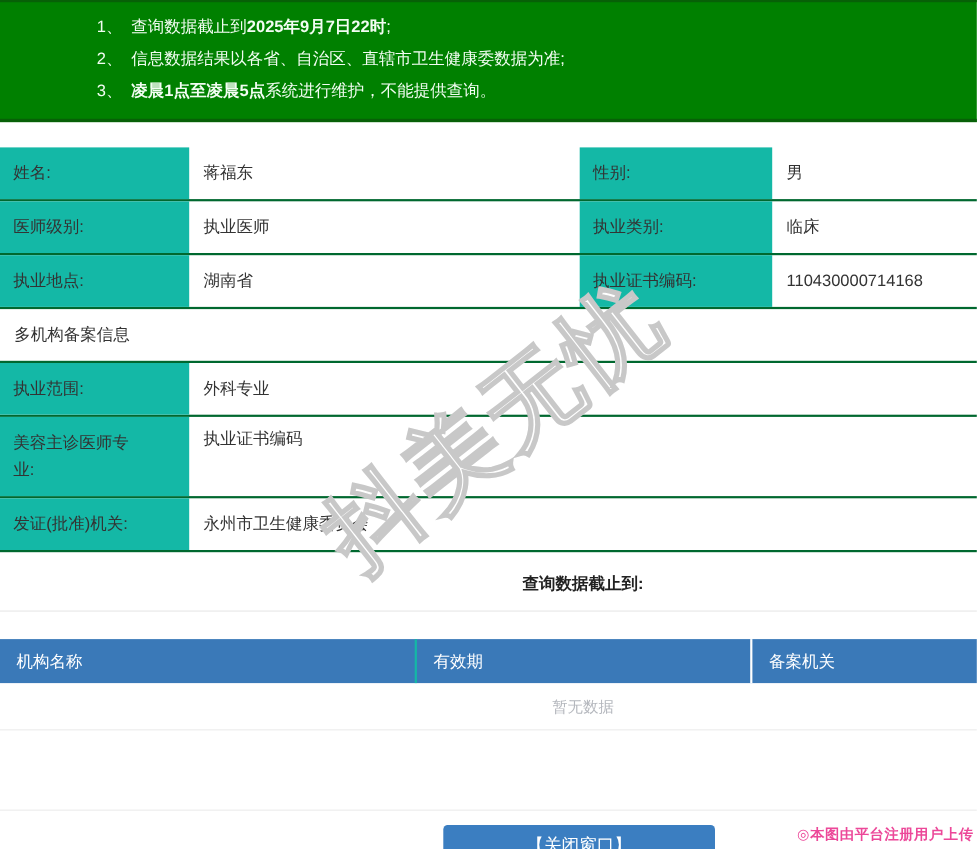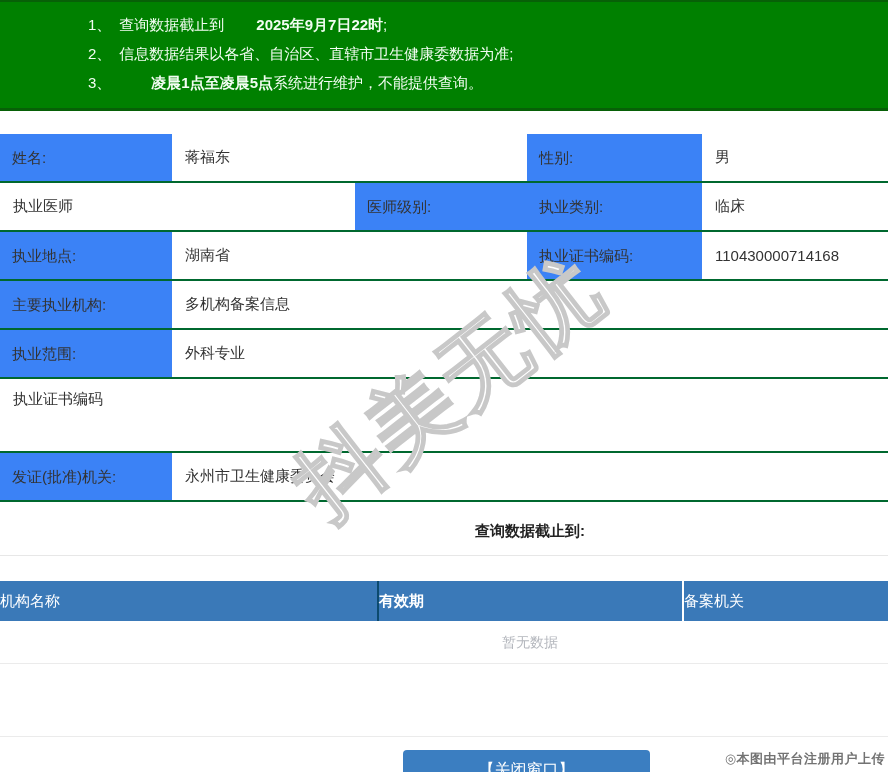--- a/index.html
+++ b/index.html
@@ -16,37 +16,37 @@
     background:#008000;
     border-top:2px solid #076007;
     border-bottom:3px solid #076007;
     height:98px;
     padding:8px 0 0 88px;
     box-sizing:content-box;
     color:#f2fdf2;
     font-size:15px;
     line-height:29px;
   }
-  .banner b { font-weight:bold;padding-left:32px; }
+  .banner b { font-weight:bold; }
   .notice-line { white-space:nowrap; }
   .notice-num { margin-right:8px; }
 
   
   .info-table { margin-top:23px; }
   .irow {
     display:flex; align-items:center;
     height:47px;
     border-bottom:2px solid #00682f;
     font-size:15px;
   }
   .irow.tall { height:72px; align-items:flex-start; }
   .irow.tall .cell { padding-top:11px; }
   .cell { box-sizing:border-box; height:100%; display:flex; align-items:center; }
   .irow.tall .cell { align-items:flex-start; }
-  .cell.label { background:#3b82f6; padding-left:12px; }
+  .cell.label { background:#14b8a6; padding-left:12px; }
   .cell.label span { display:inline-block; max-width:113px; line-height:25px; }
   .cell.value { padding-left:13px; background:transparent; }
   .w-label1 { width:172px; flex:0 0 172px; }
   .w-value1 { width:355px; flex:0 0 355px; }
   .w-label2 { width:175px; flex:0 0 175px; }
   .w-value2 { flex:1 1 auto; }
   .grow { flex:1 1 auto; }
 
   
   .filing-title-wrap {
@@ -56,23 +56,23 @@
   }
   .filing-title { font-size:15px; font-weight:bold; color:#222; line-height:22px; }
   .filing-header {
     margin-top:25px;
     display:flex;
     background:#3a79b8;
     height:40px;
     color:#ffffff;
     font-size:15px;
   }
-  .fh-cell { display:flex; align-items:center; box-sizing:border-box; }
+  .fh-cell { display:flex; align-items:center; padding-left:15px; box-sizing:border-box; }
   .fh-1 { width:377px; flex:0 0 377px; }
-  .fh-2 { width:305px; flex:0 0 305px; border-left:2px solid #0c4a6e;font-weight:bold; }
+  .fh-2 { width:305px; flex:0 0 305px; border-left:2px solid #14b8a6; }
   .fh-3 { flex:1 1 auto; border-left:2px solid #ffffff; }
   .empty-row {
     height:42px; line-height:42px;
     text-align:center;
     color:#b4b7bd; font-size:14px;
     border-bottom:1px solid #ebebeb;
   }
   .footer-space { height:72px; border-bottom:1px solid #ebebeb; }
 
   
@@ -96,21 +96,21 @@
     font-size:86px; font-weight:bold; letter-spacing:4px;
     color:#ffffff;
     -webkit-text-stroke:2px #c8c8c8;
     transform:rotate(-38deg);
     z-index:5;
     pointer-events:none;
     white-space:nowrap;
   }
   .stamp {
     position:absolute; right:3px; bottom:4px;
-    font-size:13px; font-weight:bold; color:#737373;
+    font-size:13px; font-weight:bold; color:#ec4899;
     text-shadow:-1px -1px 0 #fff, 1px -1px 0 #fff, -1px 1px 0 #fff, 1px 1px 0 #fff,
                  0 -1px 0 #fff, 0 1px 0 #fff, -1px 0 0 #fff, 1px 0 0 #fff;
     z-index:10;
     letter-spacing:0.5px;
   }
 </style>
 </head>
 <body>
 
 <div class="page">
@@ -138,26 +138,26 @@
         </div>
       <div class="cell label w-label2">
           <span>性别:</span>
         </div>
       <div class="cell value w-value2">
           <span>男</span>
         </div>
     </div>
 
     <div class="irow">
+      <div class="cell label w-label1">
+          <span>医师级别:</span>
+        </div>
       <div class="cell value w-value1">
           <span>执业医师</span>
         </div>
-      <div class="cell label w-label1">
-          <span>医师级别:</span>
-        </div>
       <div class="cell label w-label2">
           <span>执业类别:</span>
         </div>
       <div class="cell value w-value2">
           <span>临床</span>
         </div>
     </div>
 
     <div class="irow">
       <div class="cell label w-label1">
@@ -168,38 +168,38 @@
         </div>
       <div class="cell label w-label2">
           <span>执业证书编码:</span>
         </div>
       <div class="cell value w-value2">
           <span>110430000714168</span>
         </div>
     </div>
 
     <div class="irow">
-      <div class="cell label w-label1">
-          <span>主要执业机构:</span>
-        </div>
       <div class="cell value grow">
           <span>多机构备案信息</span>
         </div>
     </div>
 
     <div class="irow">
       <div class="cell label w-label1">
           <span>执业范围:</span>
         </div>
       <div class="cell value grow">
           <span>外科专业</span>
         </div>
     </div>
 
     <div class="irow tall">
+      <div class="cell label w-label1">
+          <span>美容主诊医师专业:</span>
+        </div>
       <div class="cell value grow">
           <span>执业证书编码</span>
         </div>
     </div>
 
     <div class="irow">
       <div class="cell label w-label1">
           <span>发证(批准)机关:</span>
         </div>
       <div class="cell value grow">

